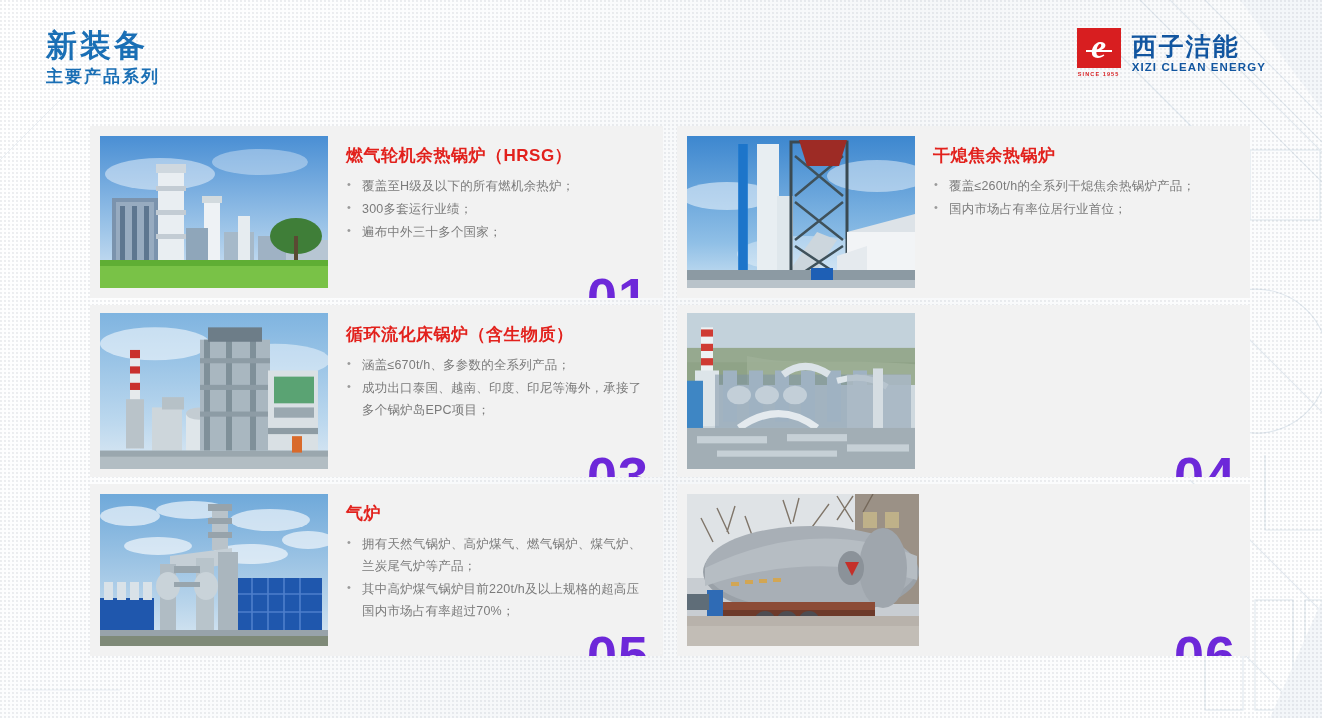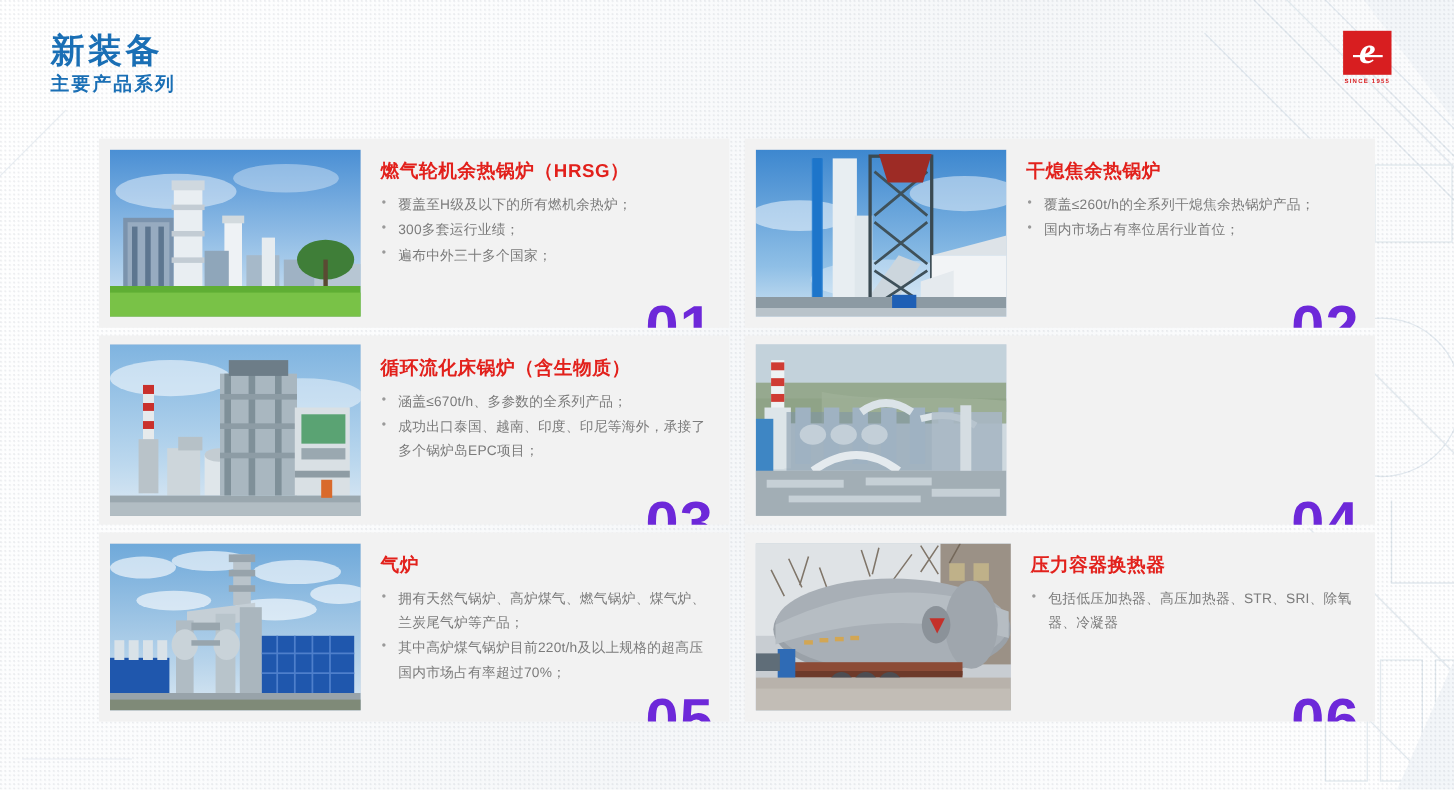--- a/index.html
+++ b/index.html
@@ -160,20 +160,24 @@
     <div class="title-main">新装备</div>
     <div class="title-sub">主要产品系列</div>
   </div>
 
   <div class="logo">
     <div class="logo-mark">
       <div class="logo-square">
         <span class="logo-e">e</span>
       </div>
       <div class="logo-since">SINCE 1955</div>
+    </div>
+    <div class="logo-text">
+      <div class="logo-cn">西子洁能</div>
+      <div class="logo-en">XIZI CLEAN ENERGY</div>
     </div>
   </div>
 </div>
 
 <div class="grid">
 
   <div class="card">
     <div class="card-num">01</div>
     <div class="card-photo">
       <svg viewBox="0 0 228 152" preserveAspectRatio="none">
@@ -214,21 +218,20 @@
       <div class="card-title">燃气轮机余热锅炉（HRSG）</div>
       <ul class="bullets">
         <li>覆盖至H级及以下的所有燃机余热炉；</li>
         <li>300多套运行业绩；</li>
         <li>遍布中外三十多个国家；</li>
       </ul>
     </div>
   </div>
 
   <div class="card">
-    <div class="card-num">02</div>
     <div class="card-photo">
       <svg viewBox="0 0 228 152" preserveAspectRatio="none">
         <defs>
           <linearGradient id="sky2" x1="0" y1="0" x2="0" y2="1">
             <stop offset="0%" stop-color="#3d87cf"></stop>
               <stop offset="70%" stop-color="#8fbfe6"></stop>
             <stop offset="100%" stop-color="#cde2f2"></stop>
           </linearGradient>
         </defs>
         <rect width="228" height="152" fill="url(#sky2)"></rect>
@@ -449,21 +452,15 @@
           <circle cx="78" cy="128" r="11"></circle>
             <circle cx="100" cy="128" r="11"></circle>
             <circle cx="122" cy="128" r="11"></circle>
         </g>
         <rect x="20" y="96" width="16" height="28" fill="#2f6bb5"></rect>
         <rect x="0" y="100" width="22" height="16" fill="#5f6d78"></rect>
         <rect x="0" y="122" width="232" height="30" fill="#b8b2ab"></rect>
         <rect x="0" y="132" width="232" height="20" fill="#c2bdb6"></rect>
       </svg>
     </div>
-    <div class="card-body">
-      <div class="card-title">压力容器换热器</div>
-      <ul class="bullets">
-        <li>包括低压加热器、高压加热器、STR、SRI、除氧器、冷凝器</li>
-      </ul>
-    </div>
   </div>
 
 </div>
 
 </body></html>

